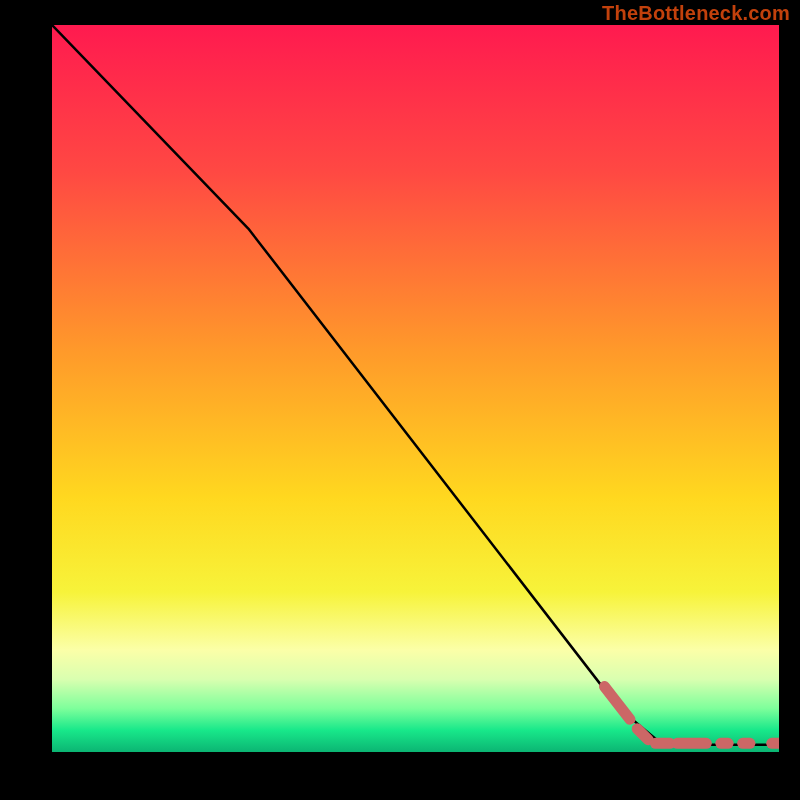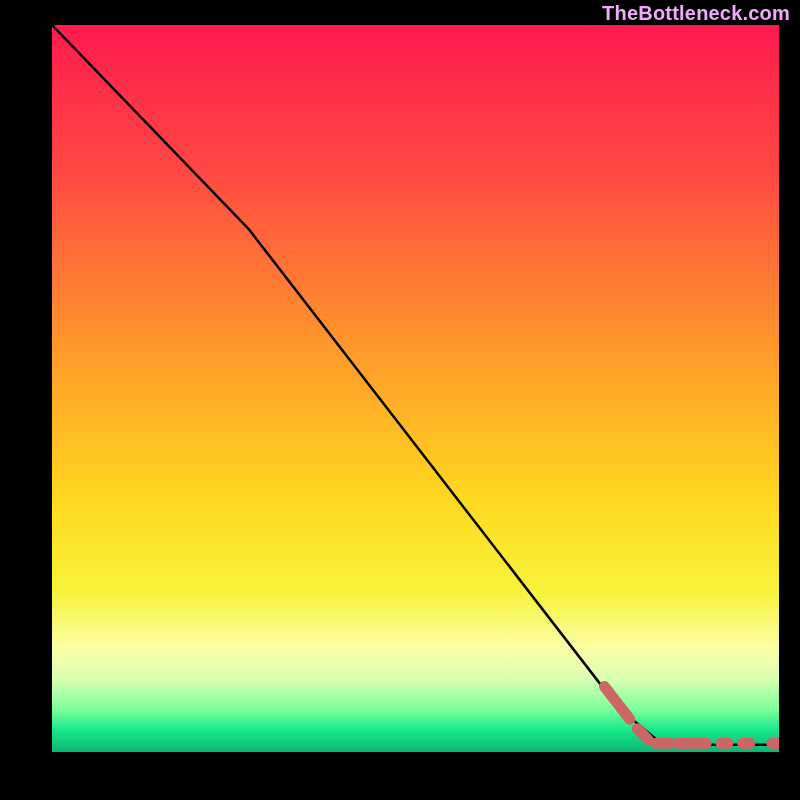--- a/index.html
+++ b/index.html
@@ -14,21 +14,21 @@
   .frame {
     position: relative;
     width: 800px;
     height: 800px;
     background: #000;
   }
   .watermark {
     position: absolute;
     top: 2px;
     right: 10px;
-    color: #f0abfc;
+    color: #c2410c;
     font-size: 20px;
     font-weight: 600;
     letter-spacing: 0.2px;
     z-index: 10;
   }
   .plot-area {
     position: absolute;
     left: 52px;
     top: 25px;
     width: 727px;

